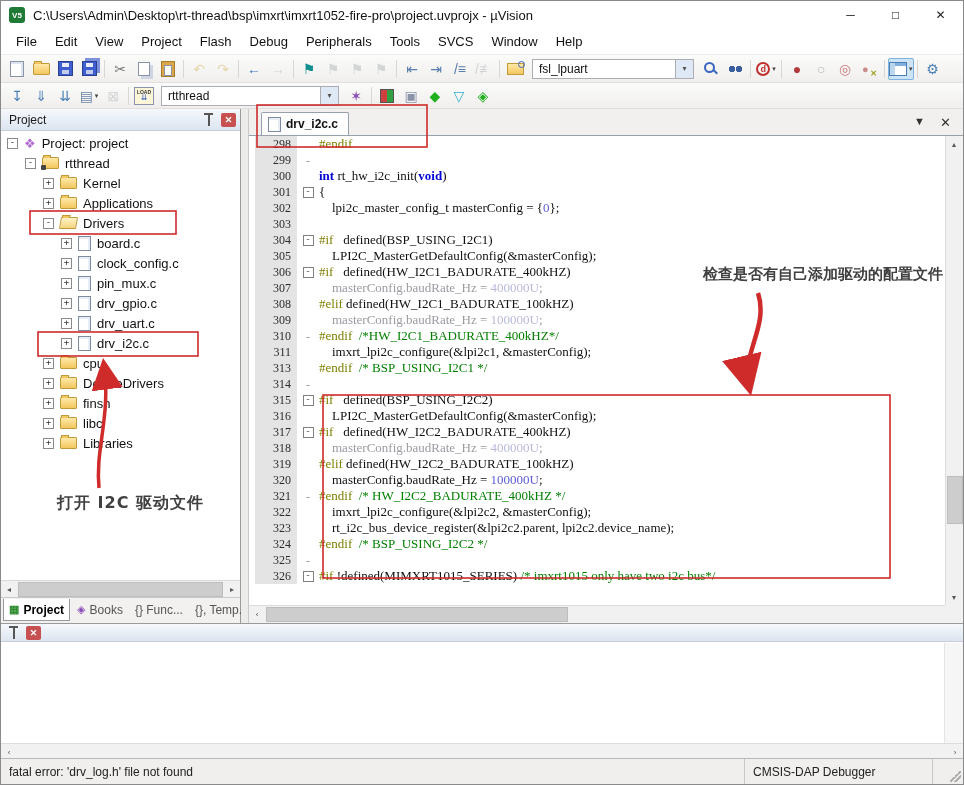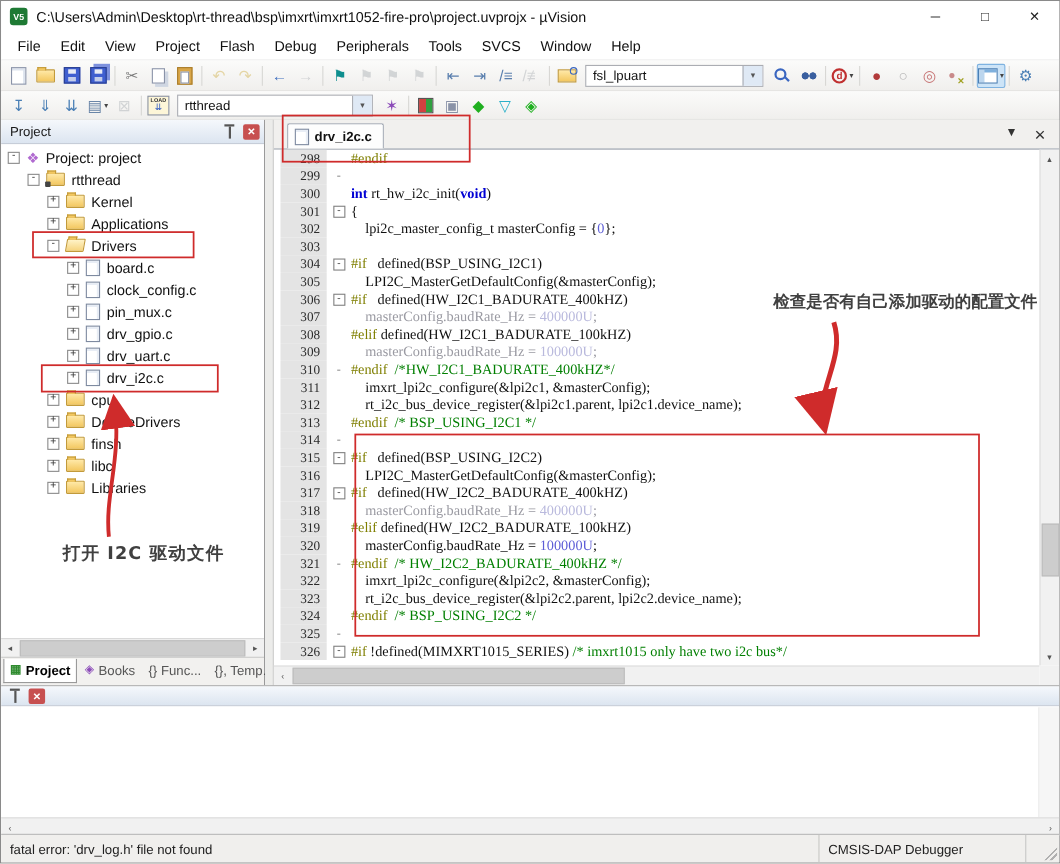--- a/index.html
+++ b/index.html
@@ -537,26 +537,20 @@
           <div class="ct"><span class="c-dir">#endif</span><span class="c-com">  /*HW_I2C1_BADURATE_400kHZ*/</span></div>
         </div>
         <div class="cl">
           <div class="bpg"></div>
           <div class="ln">311</div>
           <div class="fold"></div>
           <div class="ct"><span class="c-txt">    imxrt_lpi2c_configure(&amp;lpi2c1, &amp;masterConfig);</span></div>
         </div>
         <div class="cl">
           <div class="bpg"></div>
-          <div class="ln">312</div>
-          <div class="fold"></div>
-          <div class="ct"><span class="c-txt">    rt_i2c_bus_device_register(&amp;lpi2c1.parent, lpi2c1.device_name);</span></div>
-        </div>
-        <div class="cl">
-          <div class="bpg"></div>
           <div class="ln">313</div>
           <div class="fold"></div>
           <div class="ct"><span class="c-dir">#endif</span><span class="c-com">  /* BSP_USING_I2C1 */</span></div>
         </div>
         <div class="cl">
           <div class="bpg"></div>
           <div class="ln">314</div>
           <div class="fold">
             <span class="fd">-</span>
           </div>

